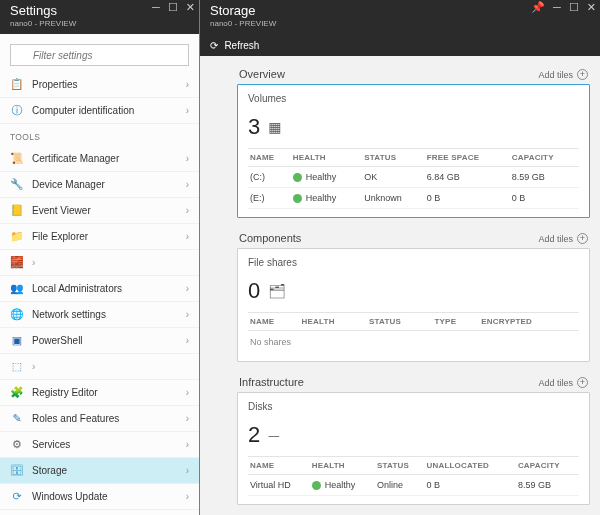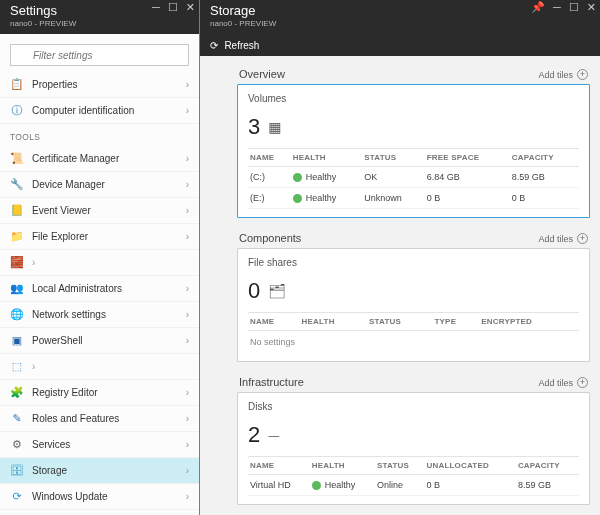--- a/index.html
+++ b/index.html
@@ -247,21 +247,21 @@
             <thead>
                 <tr id="fs-head">
                   <th>NAME</th>
                   <th>HEALTH</th>
                   <th>STATUS</th>
                   <th>TYPE</th>
                   <th>ENCRYPTED</th>
                 </tr>
               </thead>
           </table>
-          <div class="noresults">No settings</div>
+          <div class="noresults">No shares</div>
         </div>
       </div>
 
       <div class="sec">
         <div class="sec-head">
           <span>Infrastructure</span>
           <span class="addtiles">
             <span>Add tiles</span>
             <span class="plus">+</span>
           </span>

